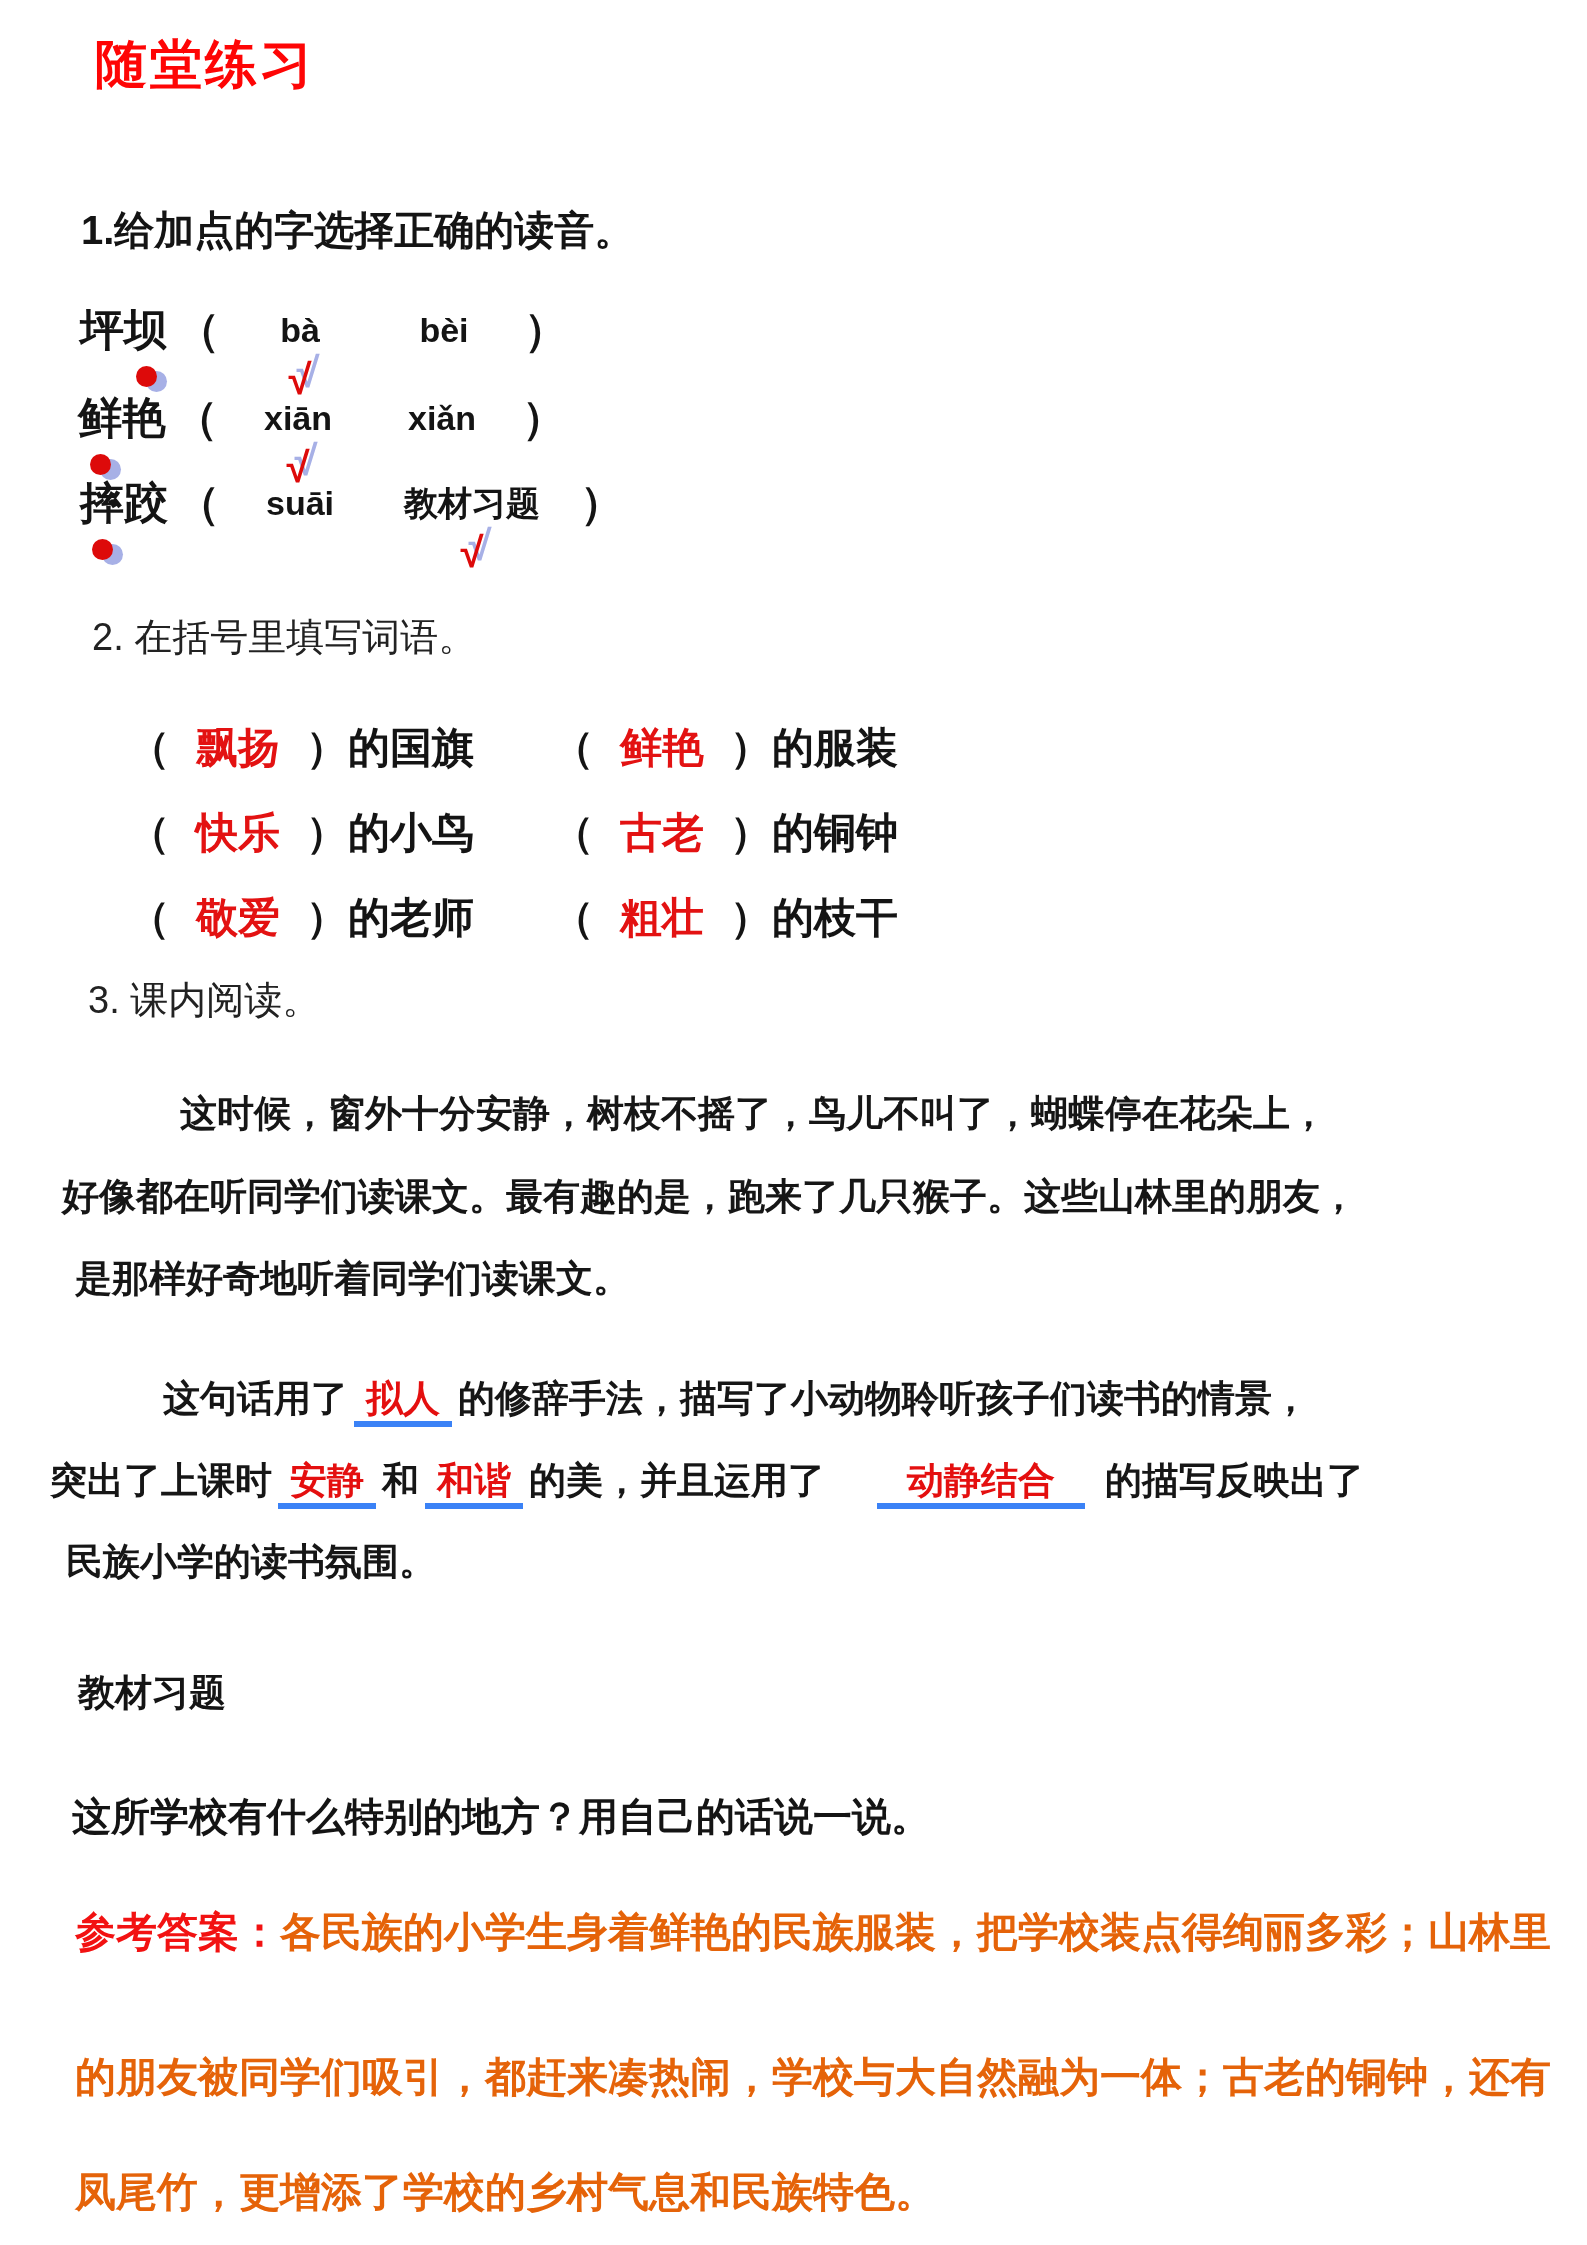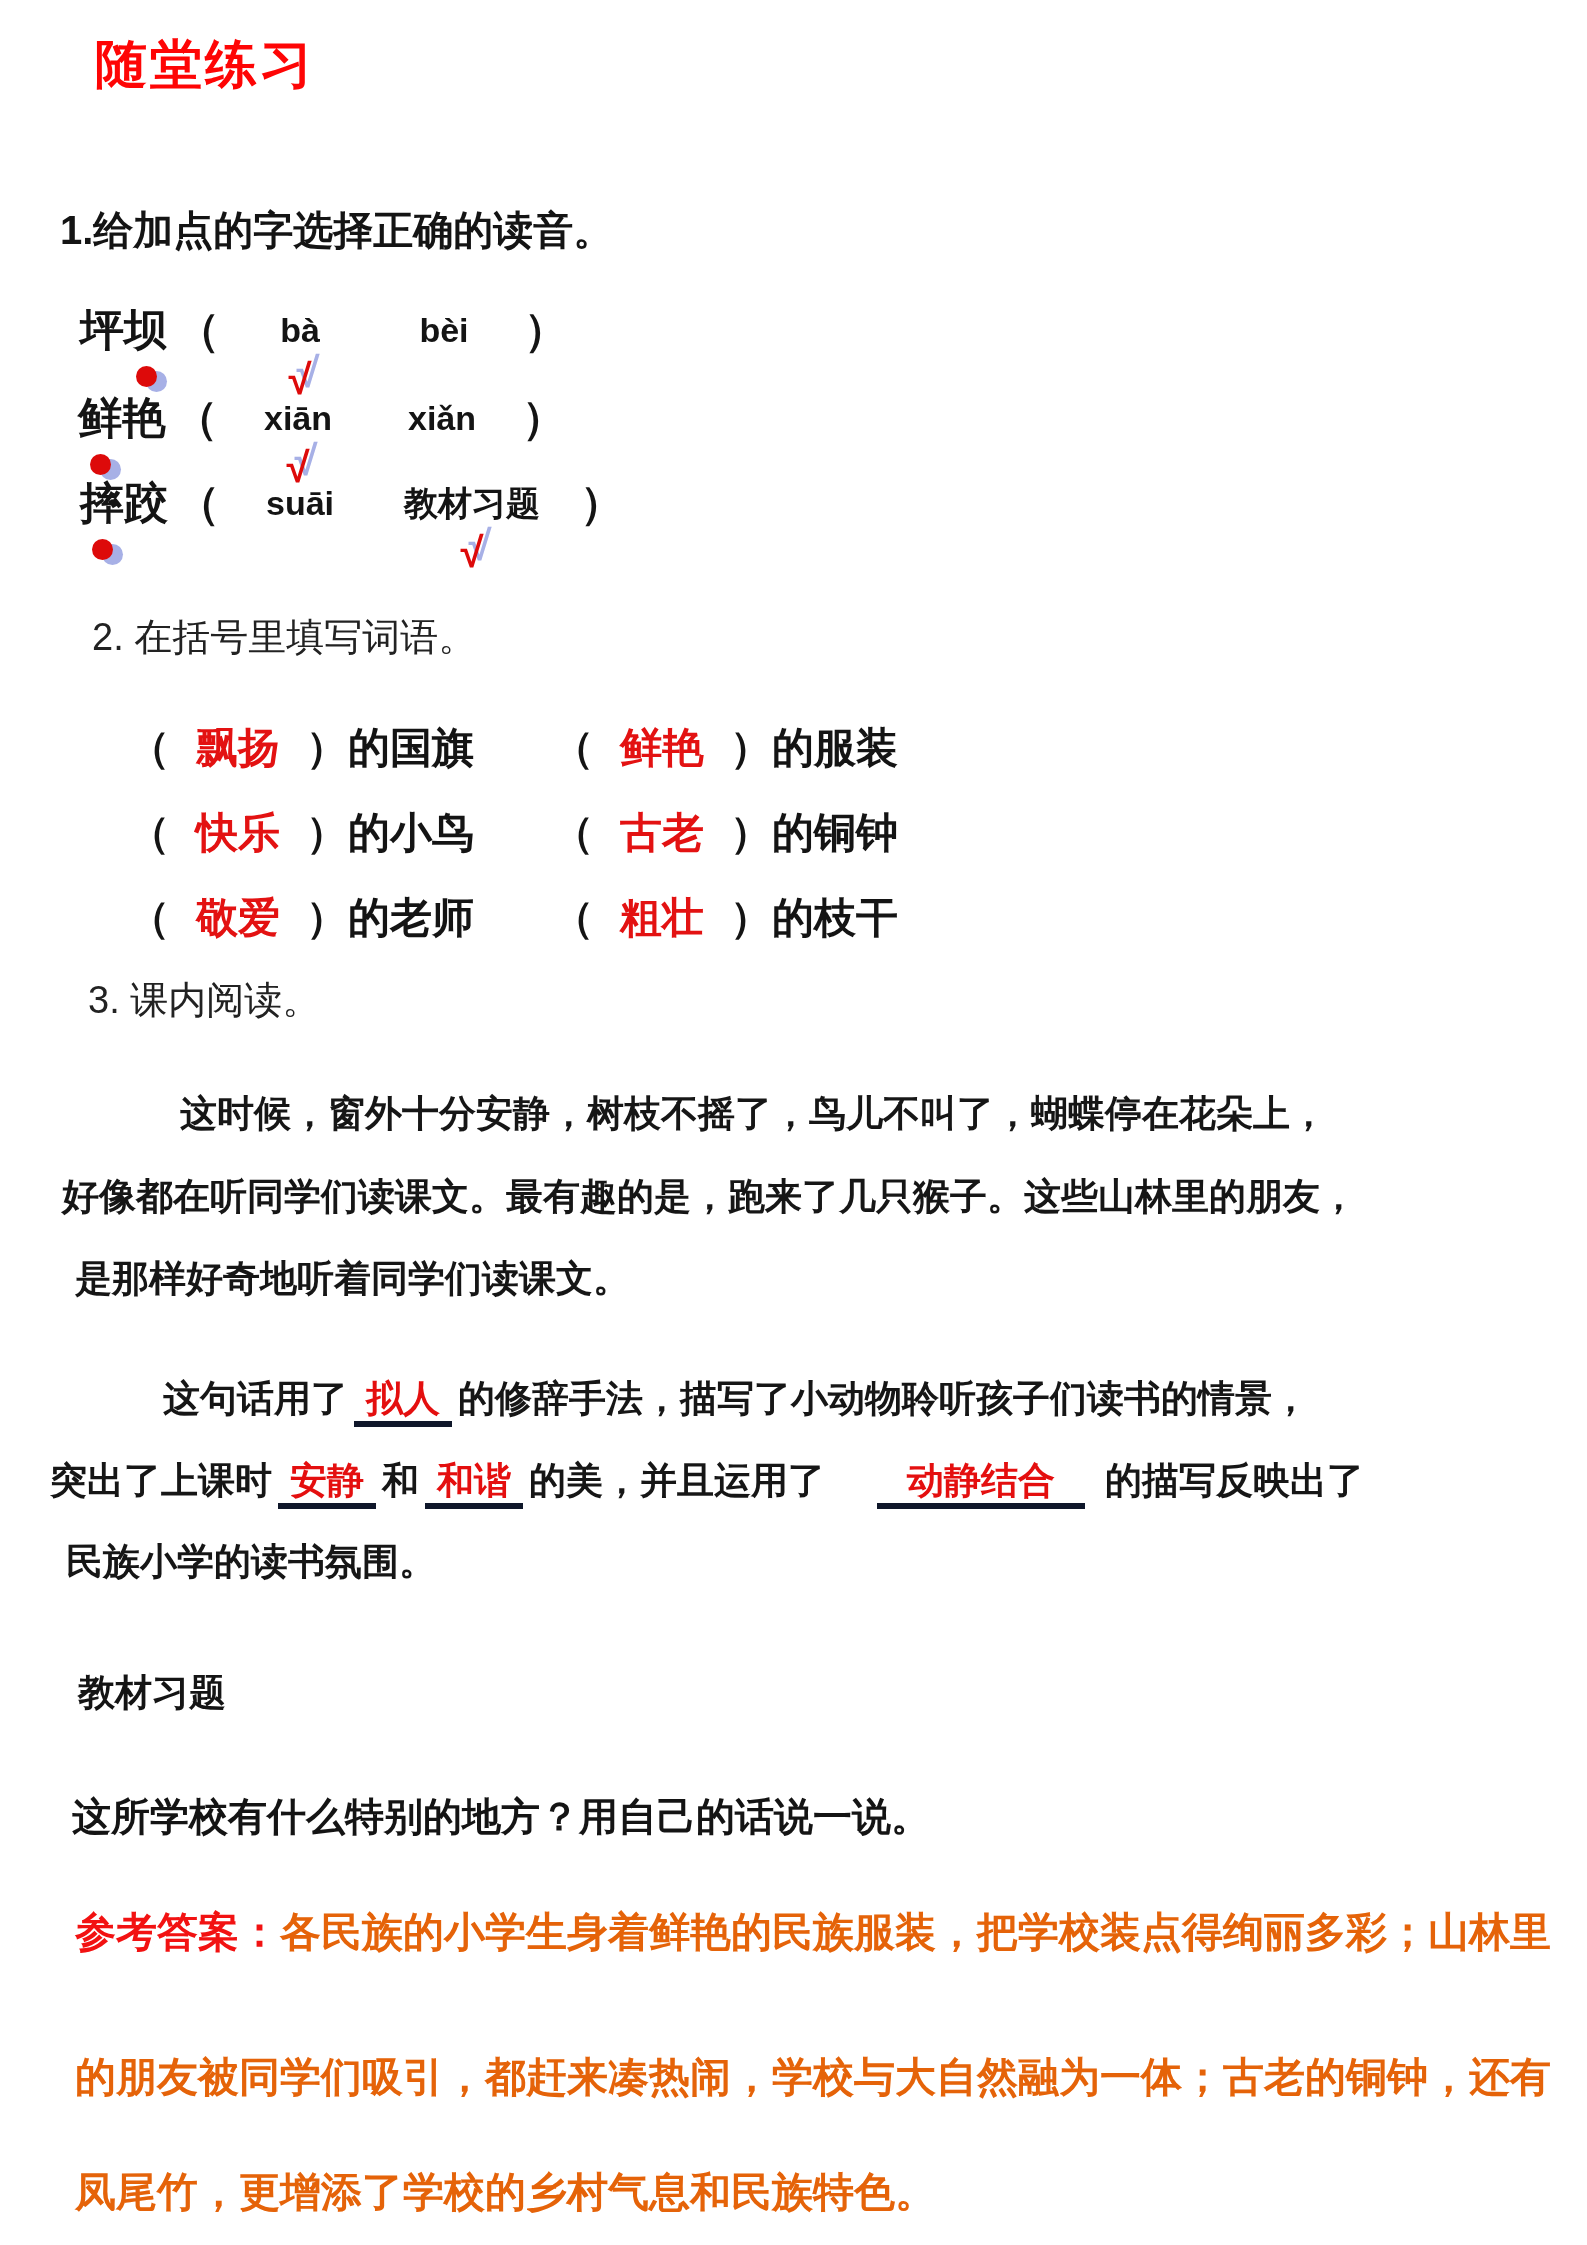--- a/index.html
+++ b/index.html
@@ -46,21 +46,21 @@
 
   
   .fillrow { display:flex; align-items:baseline; font-size:42px; font-weight:bold; color:#141414; }
   .fillword { color:#e31212; margin:0 22px; min-width:92px; text-align:center; }
   .groupgap { display:inline-block; width:78px; }
 
   
   .bodyline { font-size:37px; font-weight:bold; color:#161616; line-height:58px; }
   .blank {
     color:#e40f0f;
-    border-bottom:6px solid #0f172a;
+    border-bottom:6px solid #3b82f6;
     padding:0 12px 2px 12px;
     margin:0 6px;
     text-align:center;
   }
   .blank-wide { margin-left:52px; margin-right:20px; padding:0 30px 2px 30px; }
 
   
   .section-title { font-size:37px; font-weight:bold; color:#141414; }
   .tb-question   { font-size:39px; font-weight:bold; color:#141414; }
 
@@ -68,21 +68,21 @@
   .ansline  { font-size:41px; font-weight:bold; color:#e56309;text-align:center; }
   .anslabel { color:#f21212; }
 </style>
 </head>
 <body>
 
 <div id="page">
 
   <div class="abs page-title" style="left:95px; top:30px;">随堂练习</div>
 
-  <div class="abs q-heading-bold" style="left:60px; top:203px;">1.给加点的字选择正确的读音。</div>
+  <div class="abs q-heading-bold" style="left:81px; top:203px;">1.给加点的字选择正确的读音。</div>
 
   <div class="abs pyrow" style="left:80px; top:300px;">
     <div class="cell">
       <span class="zi">坪</span>
       <span class="mark-slot"></span>
     </div>
     <div class="cell">
       <span class="zi">坝</span>
       <span class="mark-slot">
           <span class="dot"></span>

